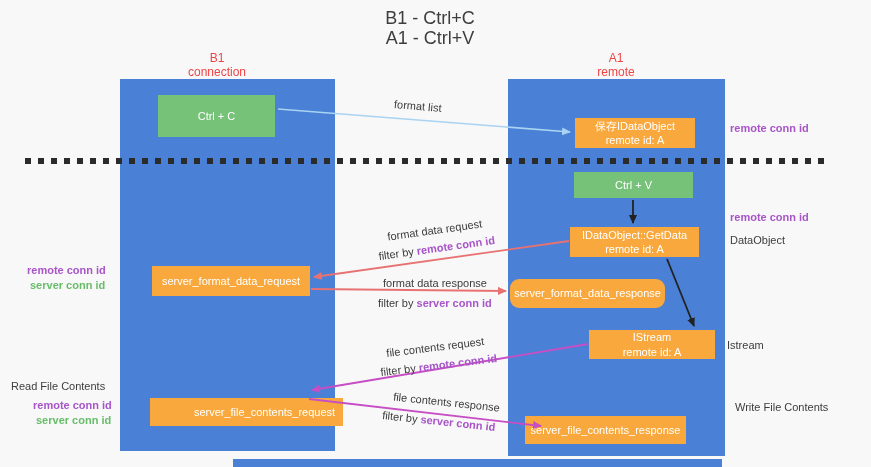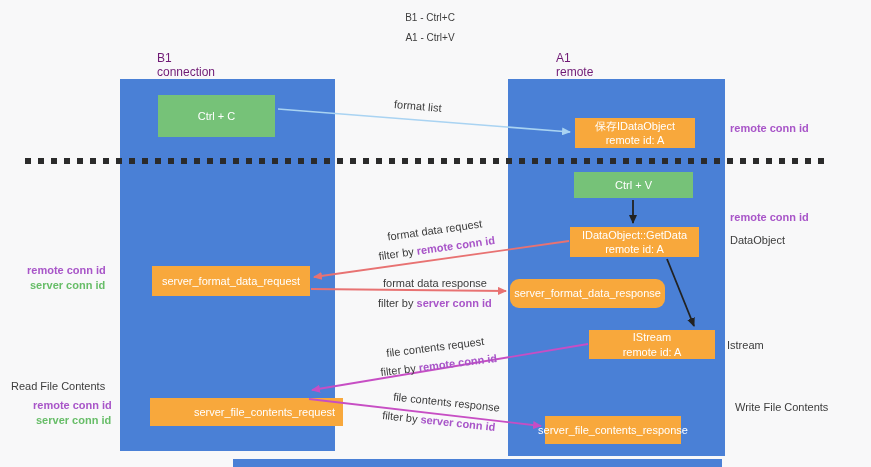--- a/index.html
+++ b/index.html
@@ -13,25 +13,25 @@
   .box {
     position:absolute; display:flex; flex-direction:column;
     align-items:center; justify-content:center;
     color:#fff; font-size:11px; line-height:1.3; text-align:center;
     white-space:nowrap;
   }
   .green  { background:var(--green,#76c278); }
   .orange { background:var(--orange,#f8a83c); }
   .title {
     position:absolute; left:330px; top:8px; width:200px;
-    text-align:center; font-size:10px; line-height:20px; color:#3d3d3d;
+    text-align:center; font-size:18px; line-height:20px; color:#3d3d3d;
   }
   .col-header {
-    position:absolute; width:120px; 
-    font-size:12px; line-height:14px; color:#701a75;
+    position:absolute; width:120px; text-align:center;
+    font-size:12px; line-height:14px; color:#ef4444;
   }
   .lbl { position:absolute; font-size:11px; color:#3c3c3c; white-space:nowrap; }
   .hl-purple { color:var(--purple,#a855c8); font-weight:700; }
   .hl-green  { color:var(--green-text,#67bd68); font-weight:700; }
   .svg-layer { position:absolute; left:0; top:0; z-index:5; pointer-events:none; }
   .lbl, .title, .col-header { z-index:6; }
   .box { z-index:4; }
 </style>
 </head>
 <body>
@@ -76,21 +76,21 @@
   <div class="box orange" style="left:510px; top:279px; width:155px; height:29px;border-radius:9px;">
     <span>server_format_data_response</span>
   </div>
   <div class="box orange" style="left:589px; top:330px; width:126px; height:29px;">
     <span>IStream</span>
     <span>remote id: A</span>
   </div>
   <div class="box orange" style="left:150px; top:398px; width:157px; height:28px;padding-left:36px;">
     <span>server_file_contents_request</span>
   </div>
-  <div class="box orange" style="left:545px; top:416px; width:136px; height:28px;">
+  <div class="box orange" style="left:525px; top:416px; width:161px; height:28px;">
     <span>server_file_contents_response</span>
   </div>
 
   <svg class="svg-layer" width="871" height="467" viewBox="0 0 871 467">
     <defs>
       <marker id="ah-blue" markerWidth="9" markerHeight="8" refX="8" refY="4" orient="auto" markerUnits="userSpaceOnUse">
         <path d="M0,0 L9,4 L0,8 z" fill="#a9d3f2"></path>
       </marker>
       <marker id="ah-black" markerWidth="9" markerHeight="8" refX="8" refY="4" orient="auto" markerUnits="userSpaceOnUse">
         <path d="M0,0 L9,4 L0,8 z" fill="#222"></path>

